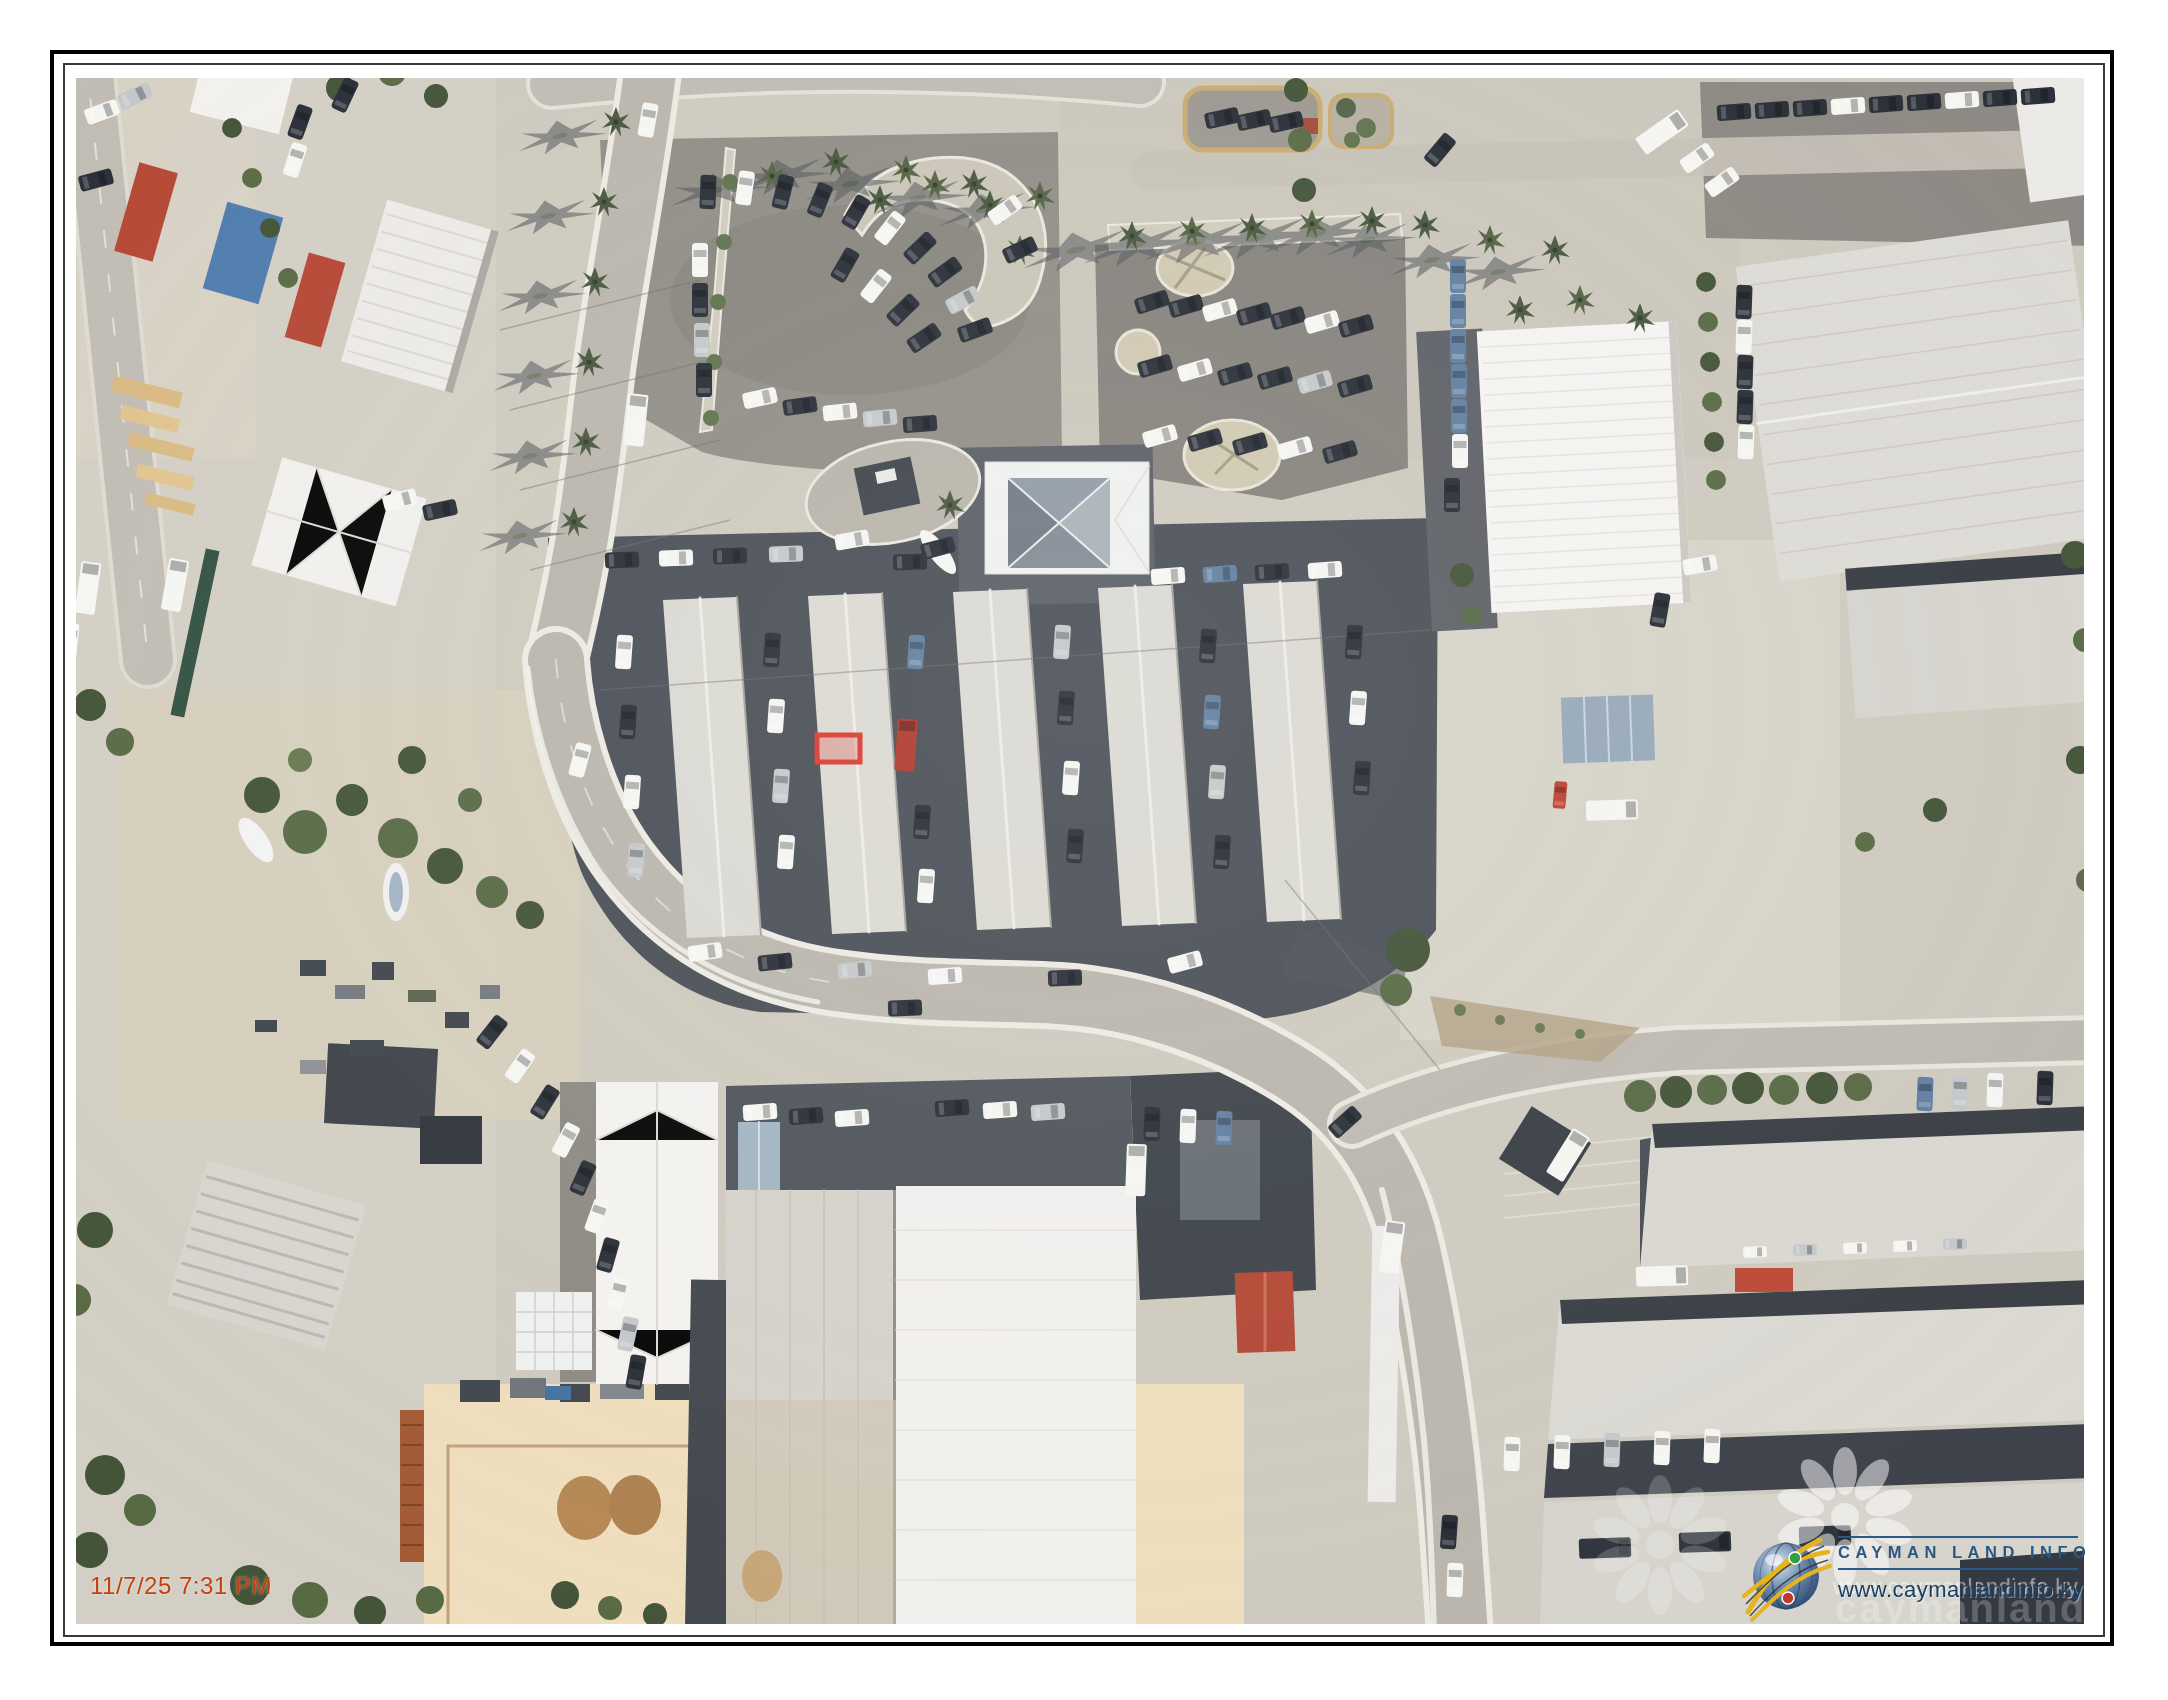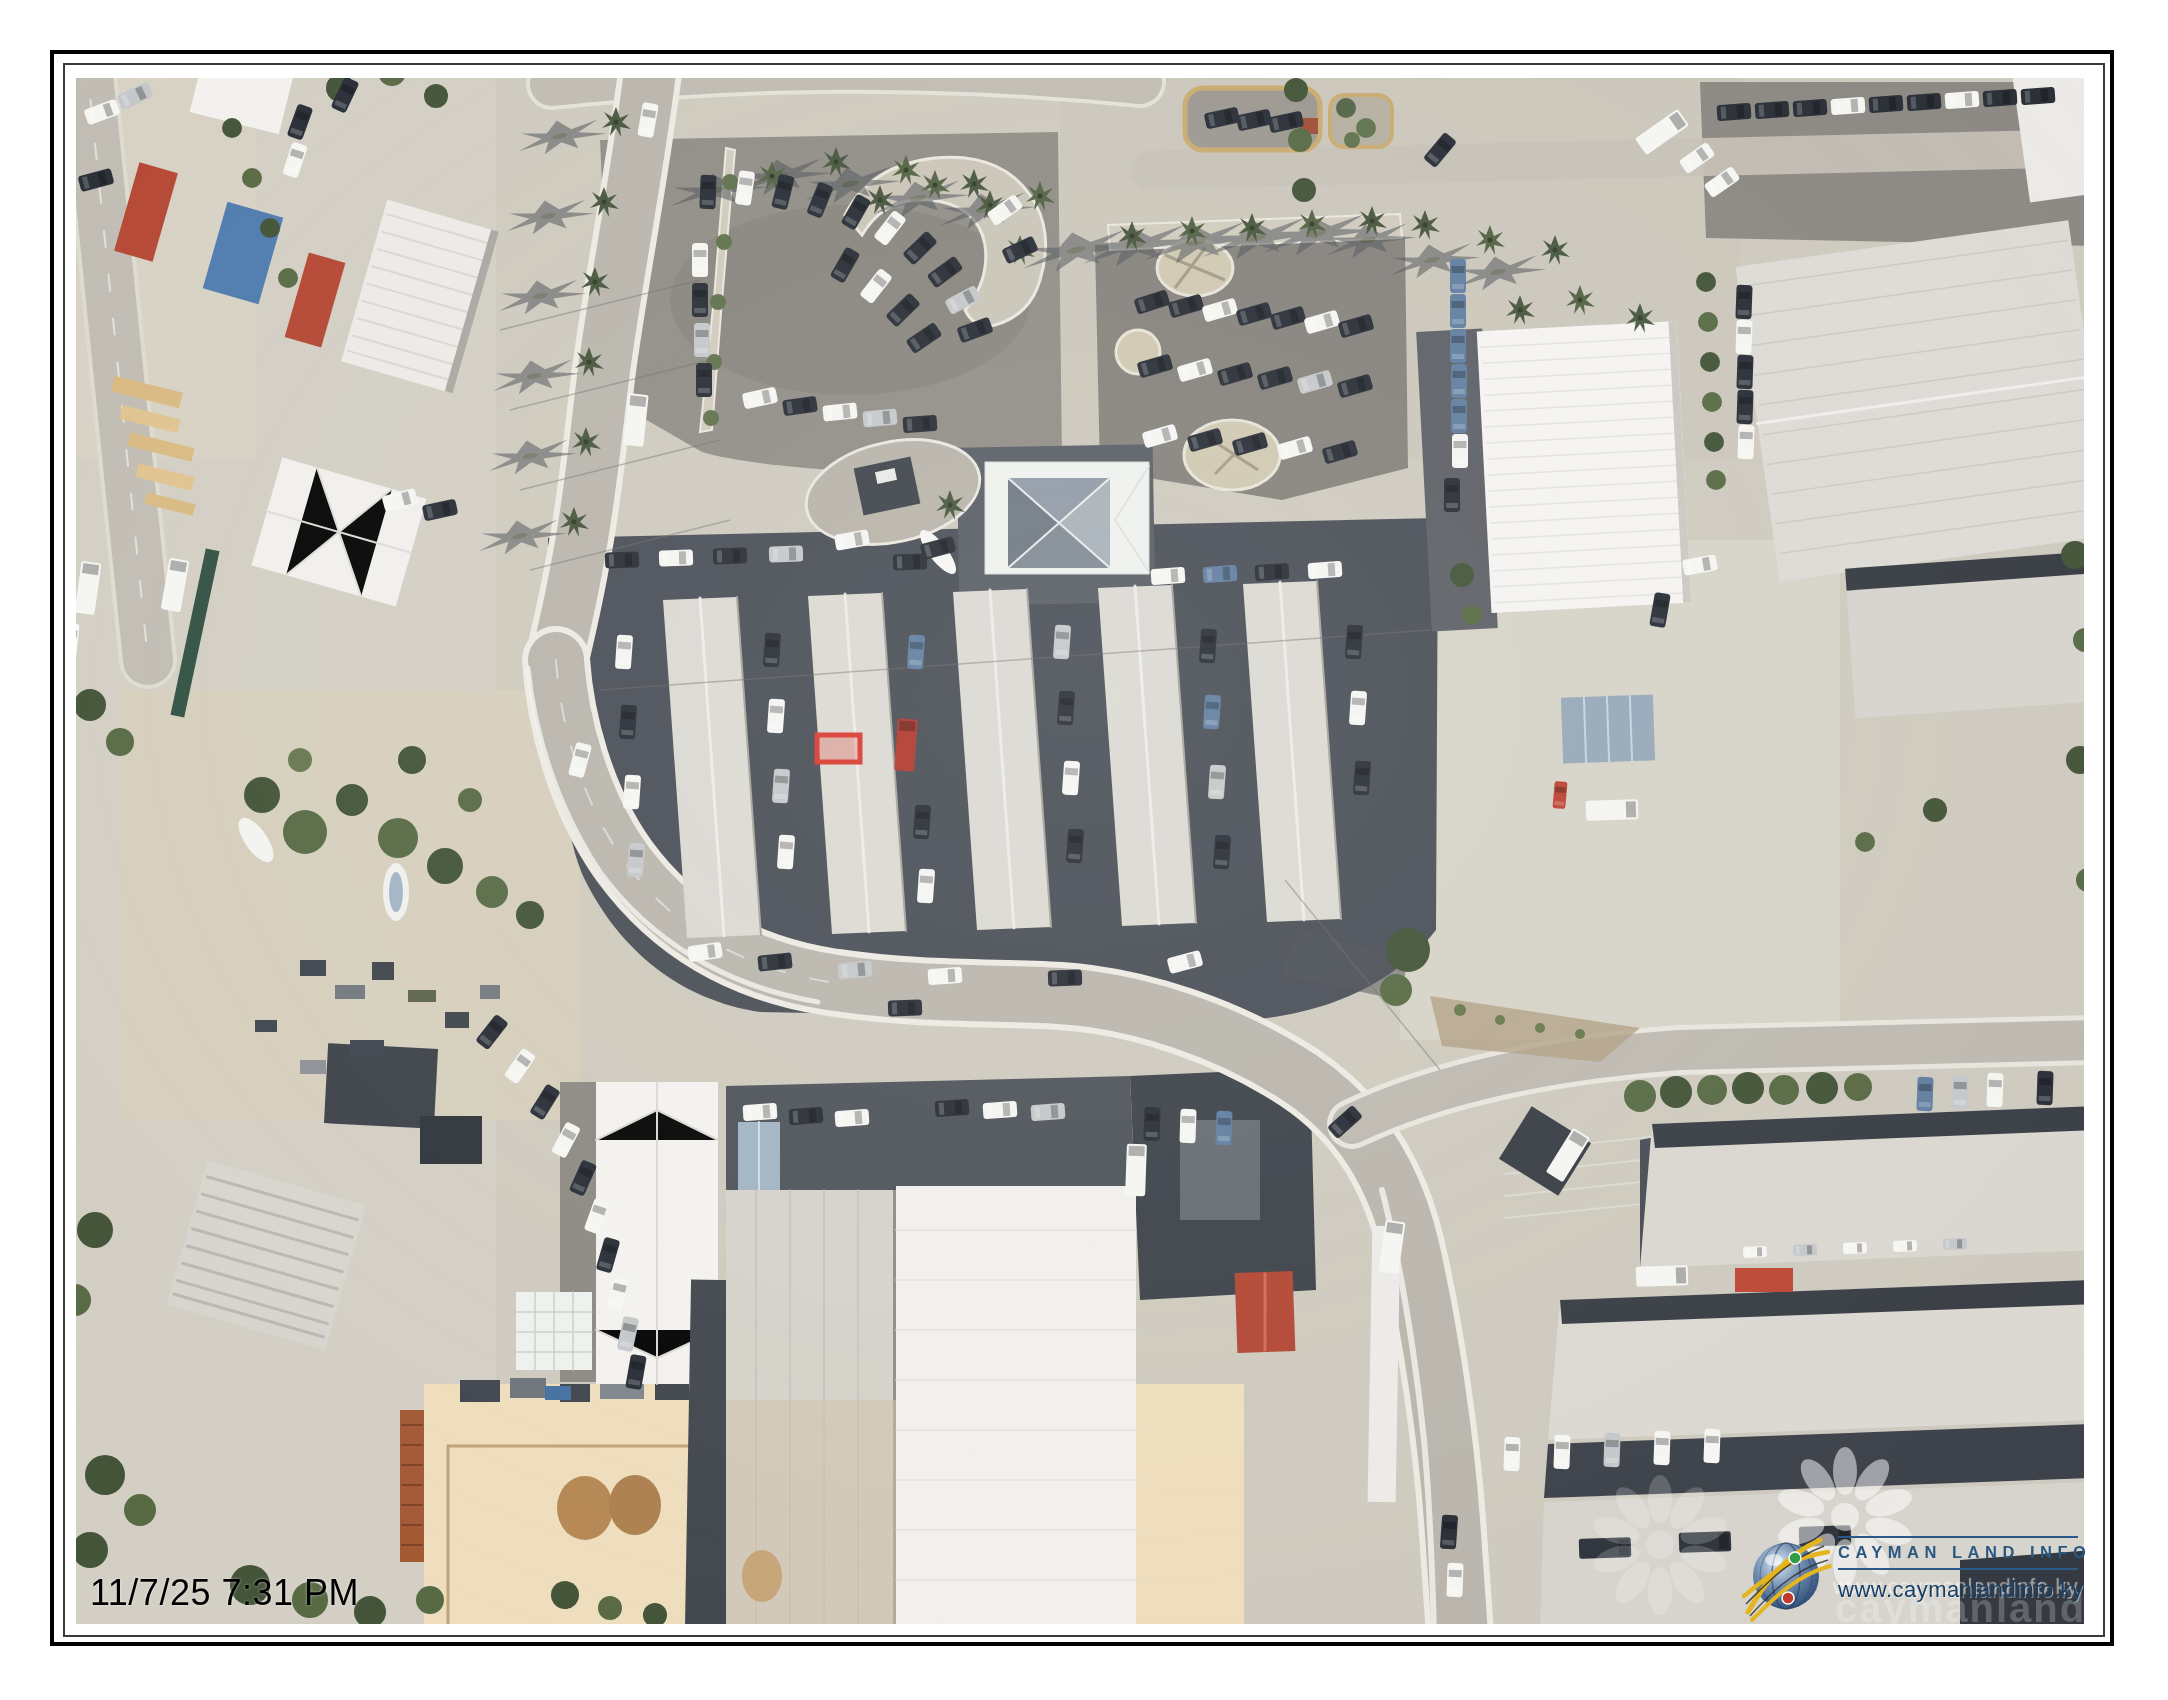--- a/index.html
+++ b/index.html
@@ -4,21 +4,21 @@
 <style>
   html,body{margin:0;padding:0;background:#ffffff;}
   .page{position:relative;width:2168px;height:1700px;background:#ffffff;overflow:hidden;
         font-family:"Liberation Sans",sans-serif;}
   .frame-outer{position:absolute;left:50px;top:50px;width:2064px;height:1596px;
         border:4px solid #000;box-sizing:border-box;}
   .frame-inner{position:absolute;left:63px;top:63px;width:2042px;height:1574px;
         border:2px solid #3a3a3a;box-sizing:border-box;}
   .map-wrap{position:absolute;left:76px;top:78px;width:2008px;height:1546px;overflow:hidden;background:#cdc8bc;}
   .map-wrap svg{display:block;filter:saturate(.95) contrast(.97) brightness(1.02);}
-  .timestamp{position:absolute;left:90px;top:1572px;font-size:36px;color:#000000;
+  .timestamp{position:absolute;left:90px;top:1572px;font-size:24px;color:#c2410c;
         text-shadow:0 0 3px rgba(255,255,255,.55);letter-spacing:.5px;}
   .logo{position:absolute;left:1742px;top:1498px;width:345px;height:135px;}
   .logo-globe{position:absolute;left:0px;top:20px;width:92px;height:110px;}
   .logo-text{position:absolute;left:96px;top:38px;width:240px;}
   .logo-rule{height:0;border-top:2.5px solid #2b5a88;}
   .logo-title{display:block;text-align:left;color:#2b5880;font-size:16.5px;font-weight:700;
         letter-spacing:5.5px;padding:5px 0 6px 0;white-space:nowrap;}
   .logo-url{display:block;margin-top:7px;text-align:center;color:#173f66;font-size:22px;font-weight:400;
         letter-spacing:.5px;text-shadow:-5px -3px 1px rgba(255,255,255,.55),1px 1px 0 rgba(255,255,255,.4);}
 </style>

